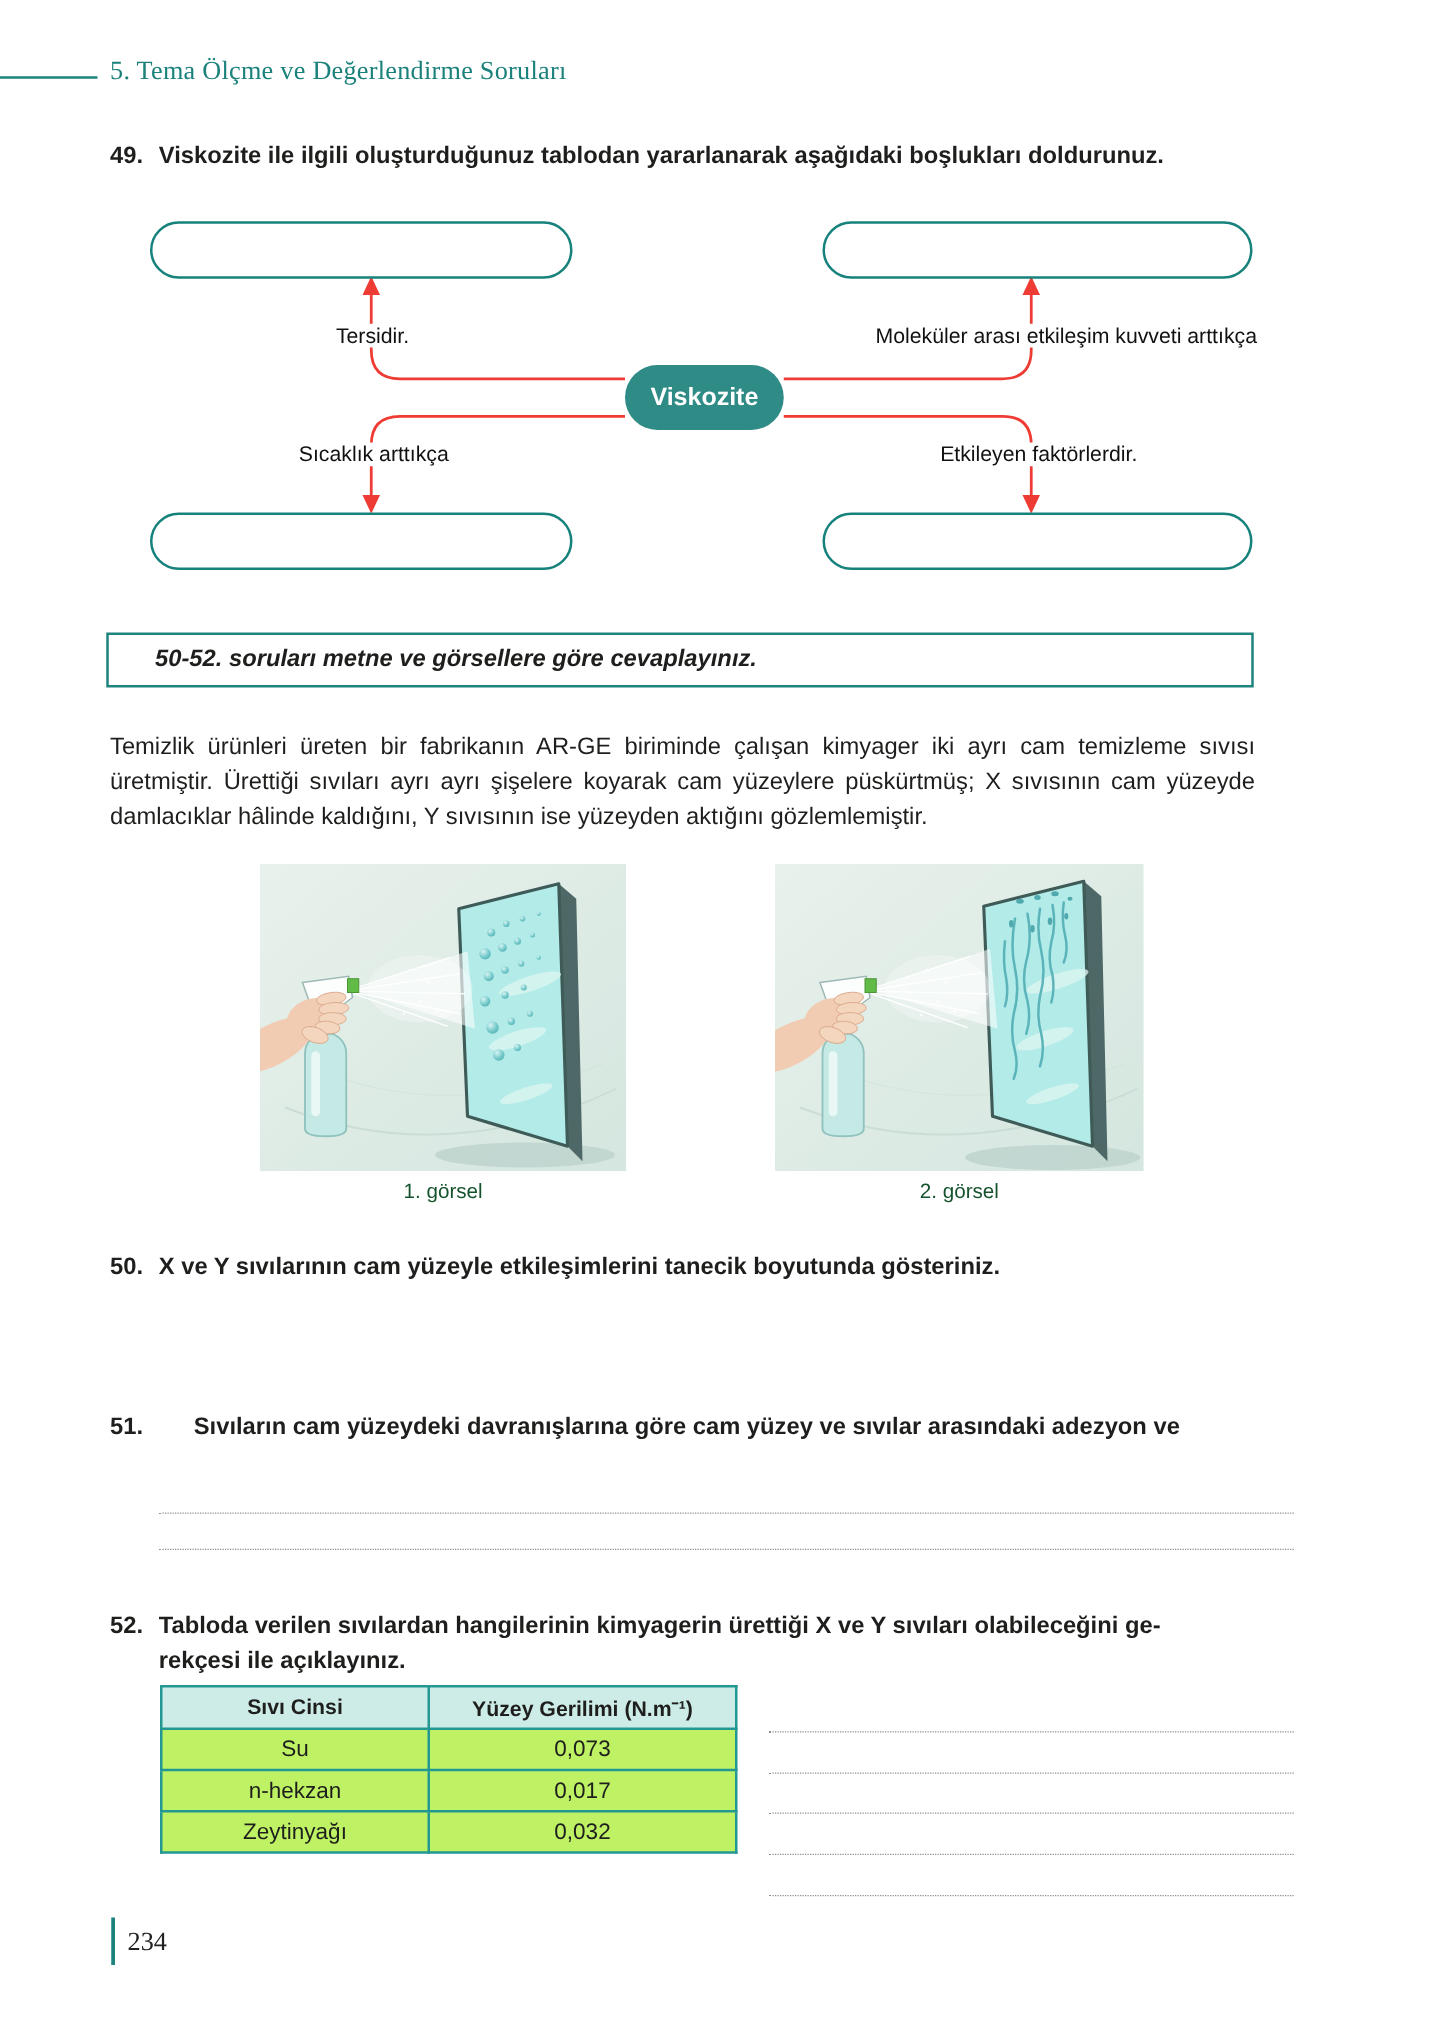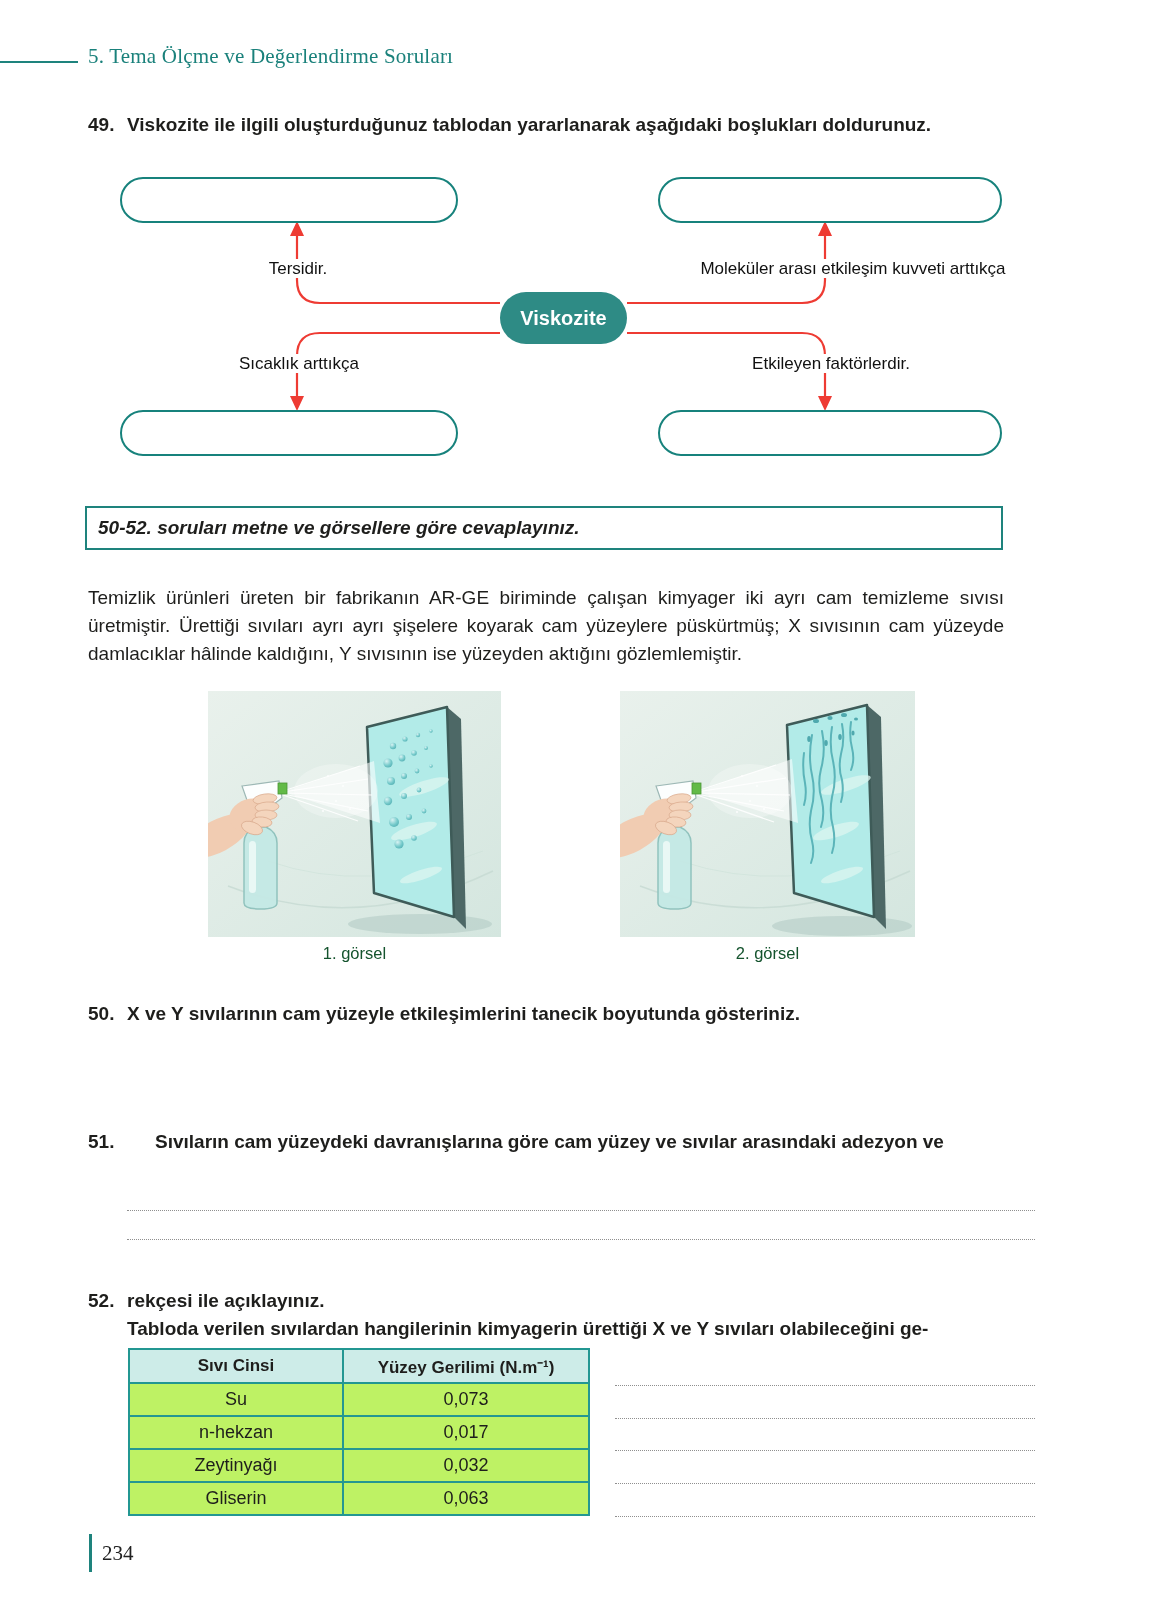--- a/index.html
+++ b/index.html
@@ -32,21 +32,21 @@
     color:#ffffff; font-weight:bold; font-size:20px;
   }
   .map-label {
     position:absolute; transform:translateX(-50%); white-space:nowrap;
     font-size:17px; line-height:19px; background:#fff; padding:0 3px; color:#111;
   }
 
   
   .instruction-box {
     left:85px; top:506px; width:918px; height:44px; border:2px solid #1E837D;
-    display:flex; align-items:center; padding-left:11px;
+    display:flex; align-items:center; padding-left:37px;
     font-weight:bold; font-style:italic; font-size:19px;
   }
 
   .intro { left:88px; top:584px; width:916px; font-size:19px; line-height:28px; text-align:justify; }
 
   .figure { position:absolute; }
   .figure svg { display:block; }
   .caption { position:absolute; text-align:center; font-size:16.5px; color:#14532d; }
 
   .dotline { position:absolute; height:2px; border-bottom:1.6px dotted #8f8f8f; }
@@ -283,22 +283,22 @@
     <span>Sıvıların cam yüzeydeki davranışlarına göre cam yüzey ve sıvılar arasındaki adezyon ve</span>
   </span>
 </div>
 
 <div class="dotline" style="left:127px; top:1209px; width:908px;"></div>
 <div class="dotline" style="left:127px; top:1238px; width:908px;"></div>
 
 <div class="abs q" style="left:88px; top:1287px; width:930px;">
   <span class="qnum">52.</span>
   <span class="qtext">
+    <span>Tabloda verilen sıvılardan hangilerinin kimyagerin ürettiği X ve Y sıvıları olabileceğini ge-</span>
     <span>rekçesi ile açıklayınız.</span>
-    <span>Tabloda verilen sıvılardan hangilerinin kimyagerin ürettiği X ve Y sıvıları olabileceğini ge-</span>
   </span>
 </div>
 
 <table class="data-table abs" style="left:128px; top:1348px;">
   <tbody>
       <tr>
     <td class="th" style="width:214px;">Sıvı Cinsi</td>
     <td class="th" style="width:246px;">Yüzey Gerilimi (N.m⁻¹)</td>
   </tr>
   <tr>
@@ -306,24 +306,20 @@
     <td class="cell">0,073</td>
   </tr>
   <tr>
     <td class="cell">n-hekzan</td>
     <td class="cell">0,017</td>
   </tr>
   <tr>
     <td class="cell">Zeytinyağı</td>
     <td class="cell">0,032</td>
   </tr>
-  <tr>
-    <td class="cell">Gliserin</td>
-    <td class="cell">0,063</td>
-  </tr>
 </tbody>
   </table>
 
 <div class="dotline" style="left:615px; top:1384px; width:420px;"></div>
 <div class="dotline" style="left:615px; top:1417px; width:420px;"></div>
 <div class="dotline" style="left:615px; top:1449px; width:420px;"></div>
 <div class="dotline" style="left:615px; top:1482px; width:420px;"></div>
 <div class="dotline" style="left:615px; top:1515px; width:420px;"></div>
 
 <div class="abs page-bar"></div>

